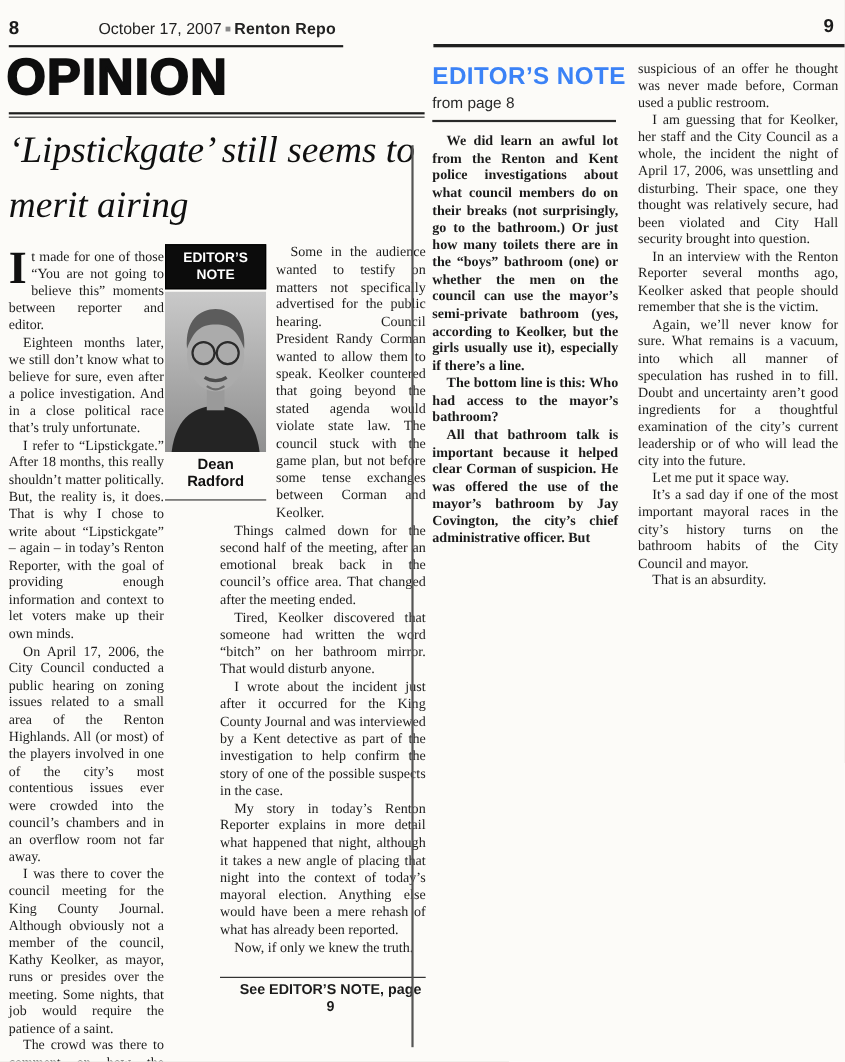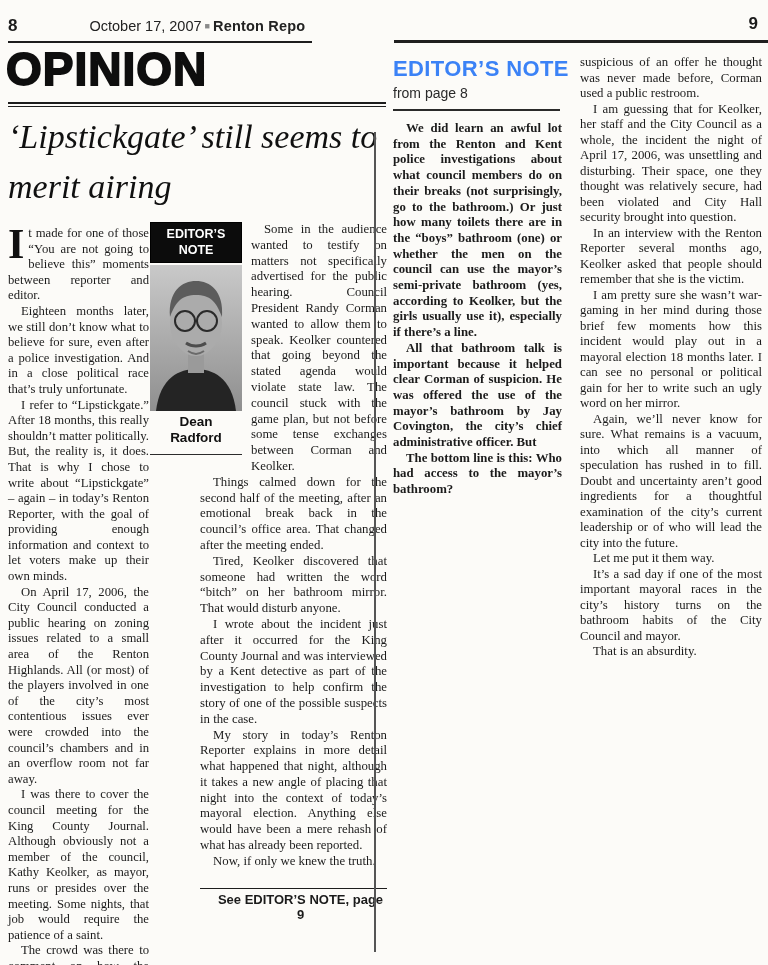--- a/index.html
+++ b/index.html
@@ -170,27 +170,26 @@
 
   <span class="pgnum-r">9</span>
   <div class="r-toprule"></div>
 
   <div class="r-note-head">EDITOR’S NOTE</div>
   <div class="r-note-sub">from page 8</div>
   <div class="r-note-rule"></div>
 
   <div class="colR1">
       <p class="para">We did learn an awful lot from the Renton and Kent police investigations about what council members do on their breaks (not surprisingly, go to the bathroom.) Or just how many toilets there are in the “boys” bathroom (one) or whether the men on the council can use the mayor’s semi-private bathroom (yes, according to Keolker, but the girls usually use it), especially if there’s a line.</p>
+      <p class="para">The bottom line is this: Who had access to the mayor’s bathroom?</p>
       <p class="para">All that bathroom talk is important because it helped clear Corman of suspicion. He was offered the use of the mayor’s bathroom by Jay Covington, the city’s chief administrative officer. But</p>
-      <p class="para">The bottom line is this: Who had access to the mayor’s bathroom?</p>
     </div>
   <div class="colR2">
       <p class="para">suspicious of an offer he thought was never made before, Corman used a public restroom.</p>
       <p class="para">I am guessing that for Keolker, her staff and the City Council as a whole, the incident the night of April 17, 2006, was unsettling and disturbing. Their space, one they thought was relatively secure, had been violated and City Hall security brought into question.</p>
       <p class="para">In an interview with the Renton Reporter several months ago, Keolker asked that people should remember that she is the victim.</p>
-      <p class="para">I am pretty sure she wasn’t war-gaming in her mind during those brief few moments how this incident would play out in a mayoral election 18 months later. I can see no personal or political gain for her to write such an ugly word on her mirror.</p>
       <p class="para">Again, we’ll never know for sure. What remains is a vacuum, into which all manner of speculation has rushed in to fill. Doubt and uncertainty aren’t good ingredients for a thoughtful examination of the city’s current leadership or of who will lead the city into the future.</p>
-      <p class="para">Let me put it them way.</p>
+      <p class="para">Let me put it space way.</p>
       <p class="para">It’s a sad day if one of the most important mayoral races in the city’s history turns on the bathroom habits of the City Council and mayor.</p>
       <p class="para">That is an absurdity.</p>
     </div>
 
 </div>
 
 </body></html>

